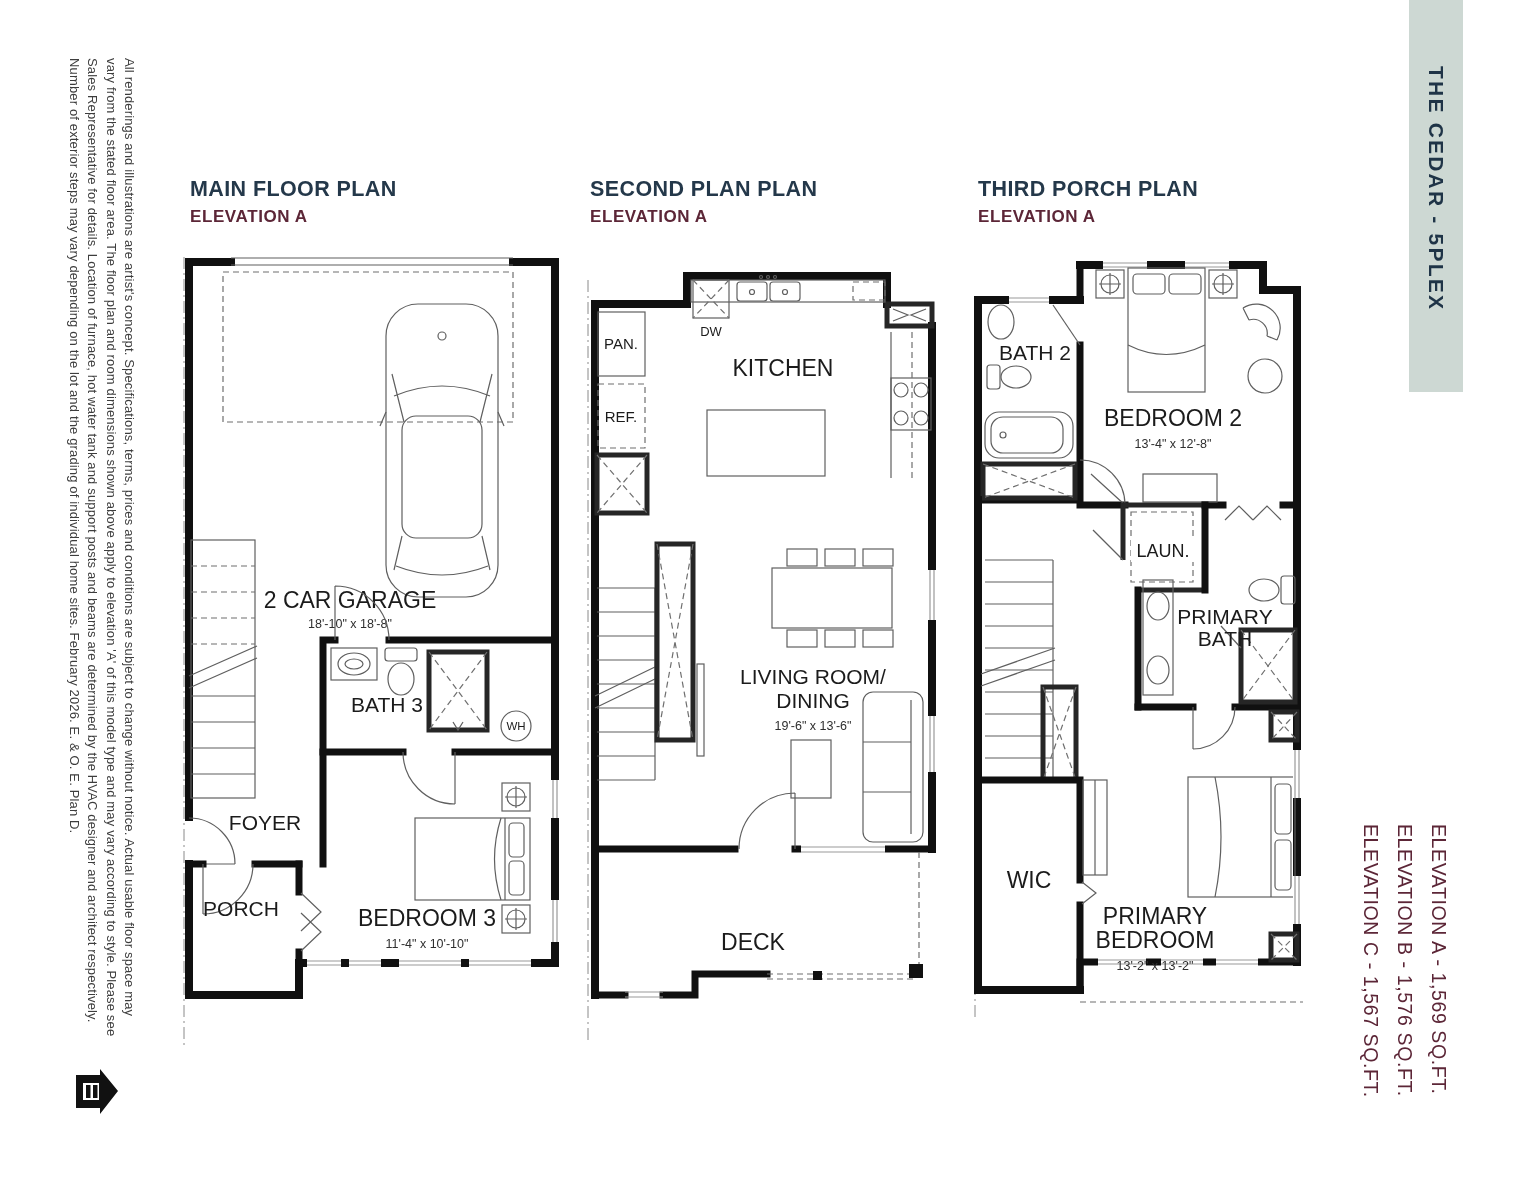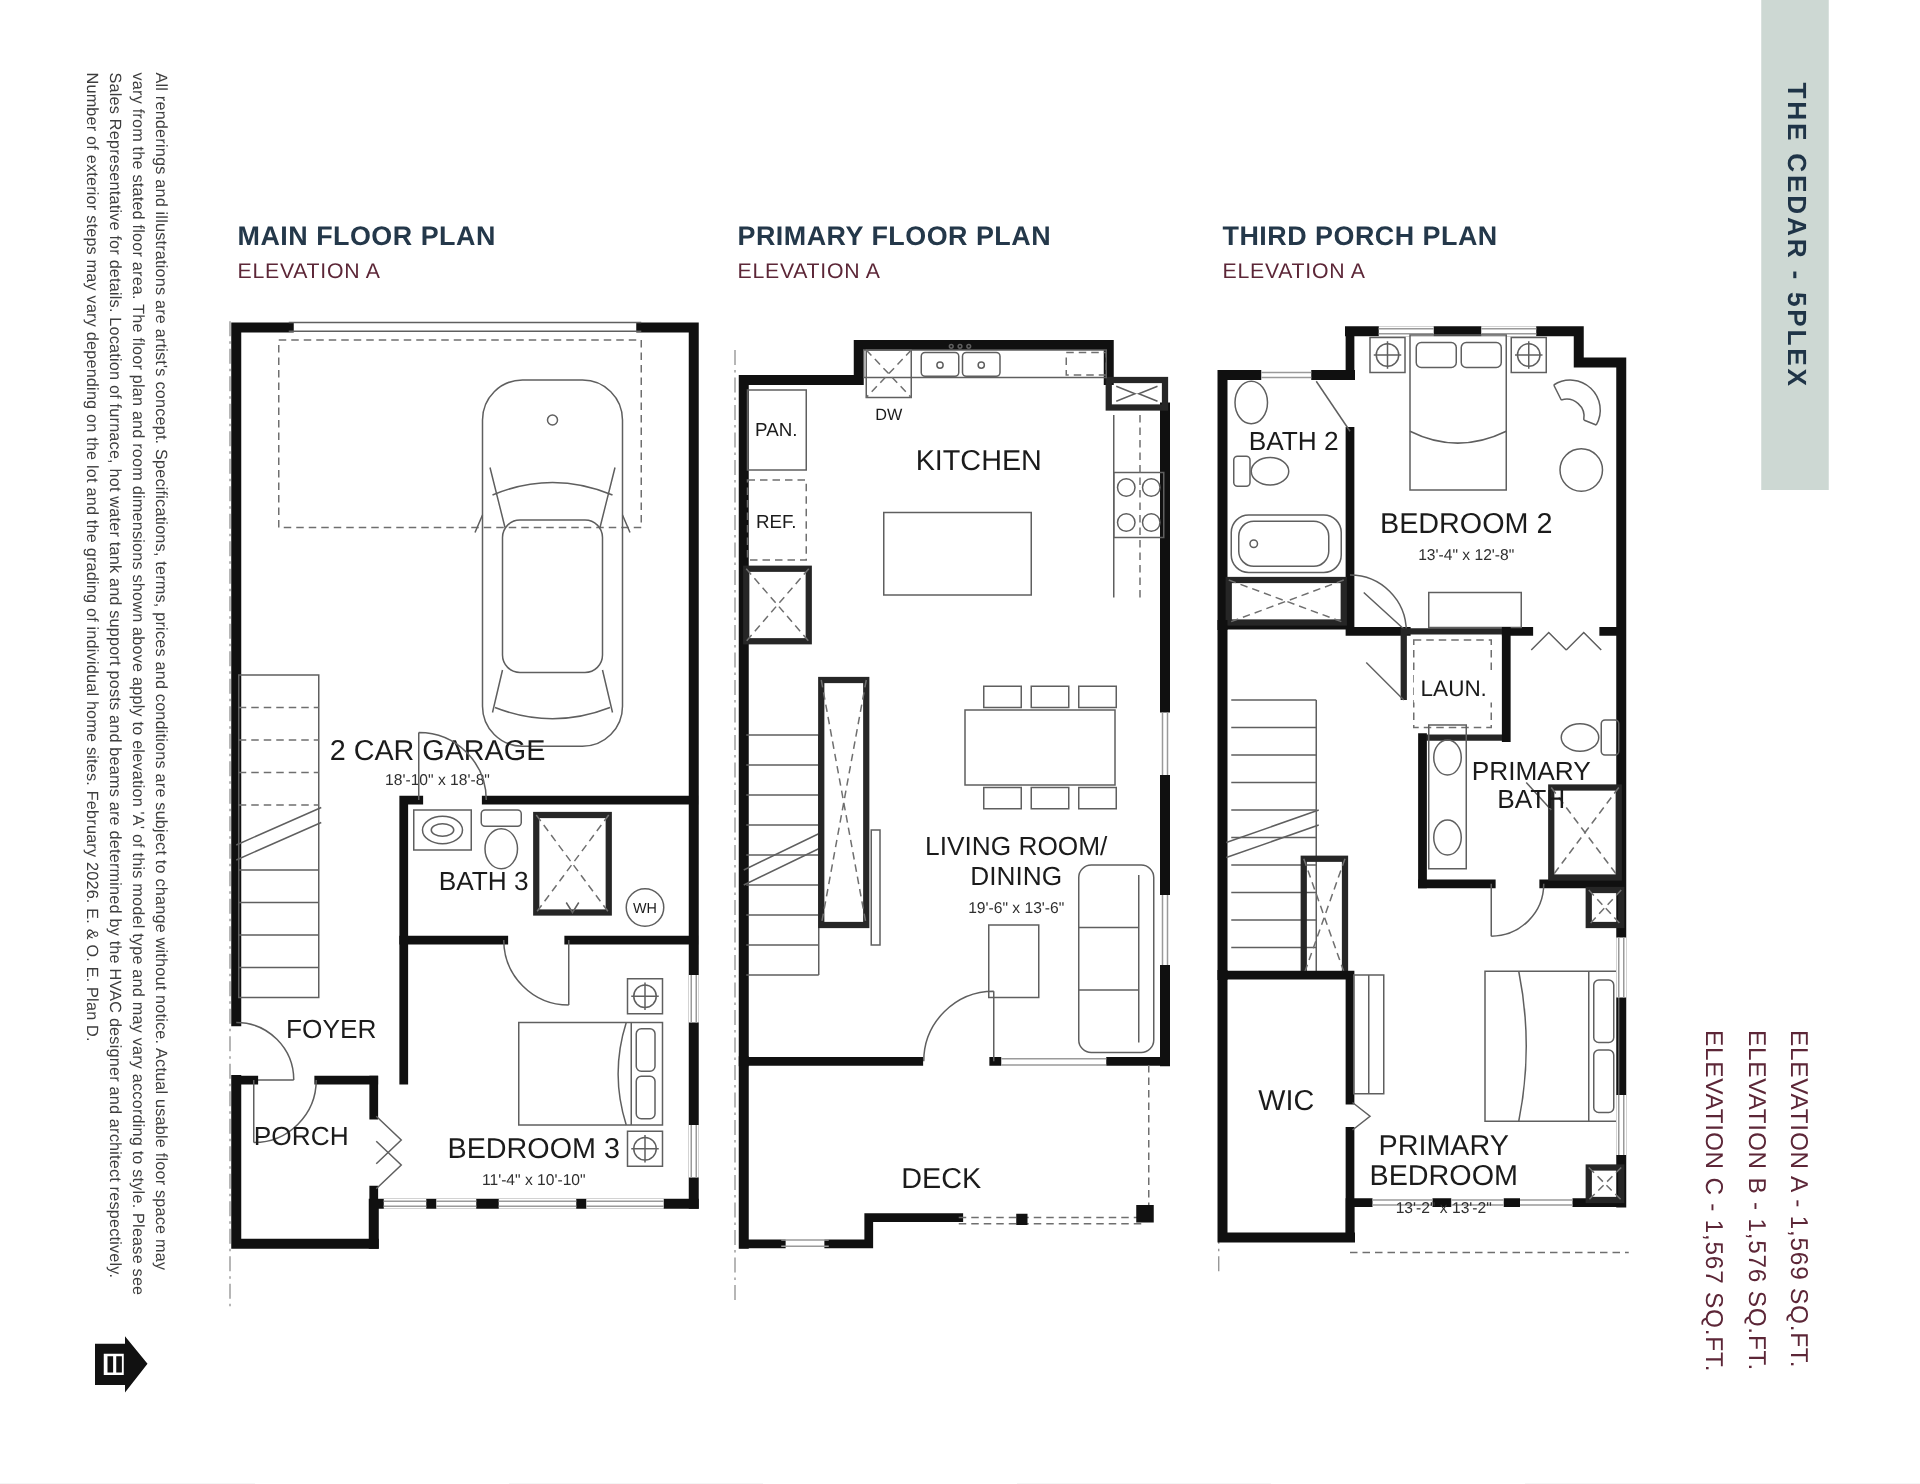--- a/index.html
+++ b/index.html
@@ -21,21 +21,21 @@
     letter-spacing:2.2px;color:#1f3447;white-space:nowrap;}
 
   
   .elevations{position:absolute;left:1348px;top:824px;height:320px;writing-mode:vertical-rl;
     color:#5c2637;font-size:19.5px;letter-spacing:.6px;white-space:nowrap;}
   .elevations div{margin-left:11px;}
 
   
   .plan-head{position:absolute;top:177px;}
   .plan-head .t1{font-size:21.5px;font-weight:bold;letter-spacing:.4px;color:#24384a;}
-  .plan-head .t2{font-size:17px;letter-spacing:.6px;color:#5c2637;margin-top:5px;}
+  .plan-head .t2{font-size:17px;letter-spacing:.6px;color:#5c2637;margin-top:5px;font-weight:bold;}
 
   .plan{position:absolute;}
 
   
   .w{stroke:#101010;stroke-width:8;fill:none;stroke-linecap:square;}
   .w7{stroke:#101010;stroke-width:7;fill:none;stroke-linecap:square;}
   .w5{stroke:#262626;stroke-width:5;fill:none;}
   .tn{stroke:#5f5f5f;stroke-width:1.2;fill:none;}
   .dsh{stroke:#6f6f6f;stroke-width:1.2;fill:none;stroke-dasharray:6 4;}
   .ddot{stroke:#8a8a8a;stroke-width:1;fill:none;stroke-dasharray:12 4 2 4;}
@@ -72,21 +72,21 @@
     <div>ELEVATION A - 1,569 SQ.FT.</div>
     <div>ELEVATION B - 1,576 SQ.FT.</div>
     <div>ELEVATION C - 1,567 SQ.FT.</div>
   </div>
 
   <div class="plan-head" style="left:190px">
     <div class="t1">MAIN FLOOR PLAN</div>
     <div class="t2">ELEVATION A</div>
   </div>
   <div class="plan-head" style="left:590px">
-    <div class="t1">PRIMARY FLOOR PLAN</div>
+    <div class="t1">SECOND PLAN PLAN</div>
     <div class="t2">ELEVATION A</div>
   </div>
   <div class="plan-head" style="left:978px">
     <div class="t1">THIRD PORCH PLAN</div>
     <div class="t2">ELEVATION A</div>
   </div>
 
   <svg class="plan" style="left:183px;top:252px" width="380" height="800" viewBox="0 0 380 800">
     <line class="ddot" x1="1" y1="5" x2="1" y2="795"></line>
 

